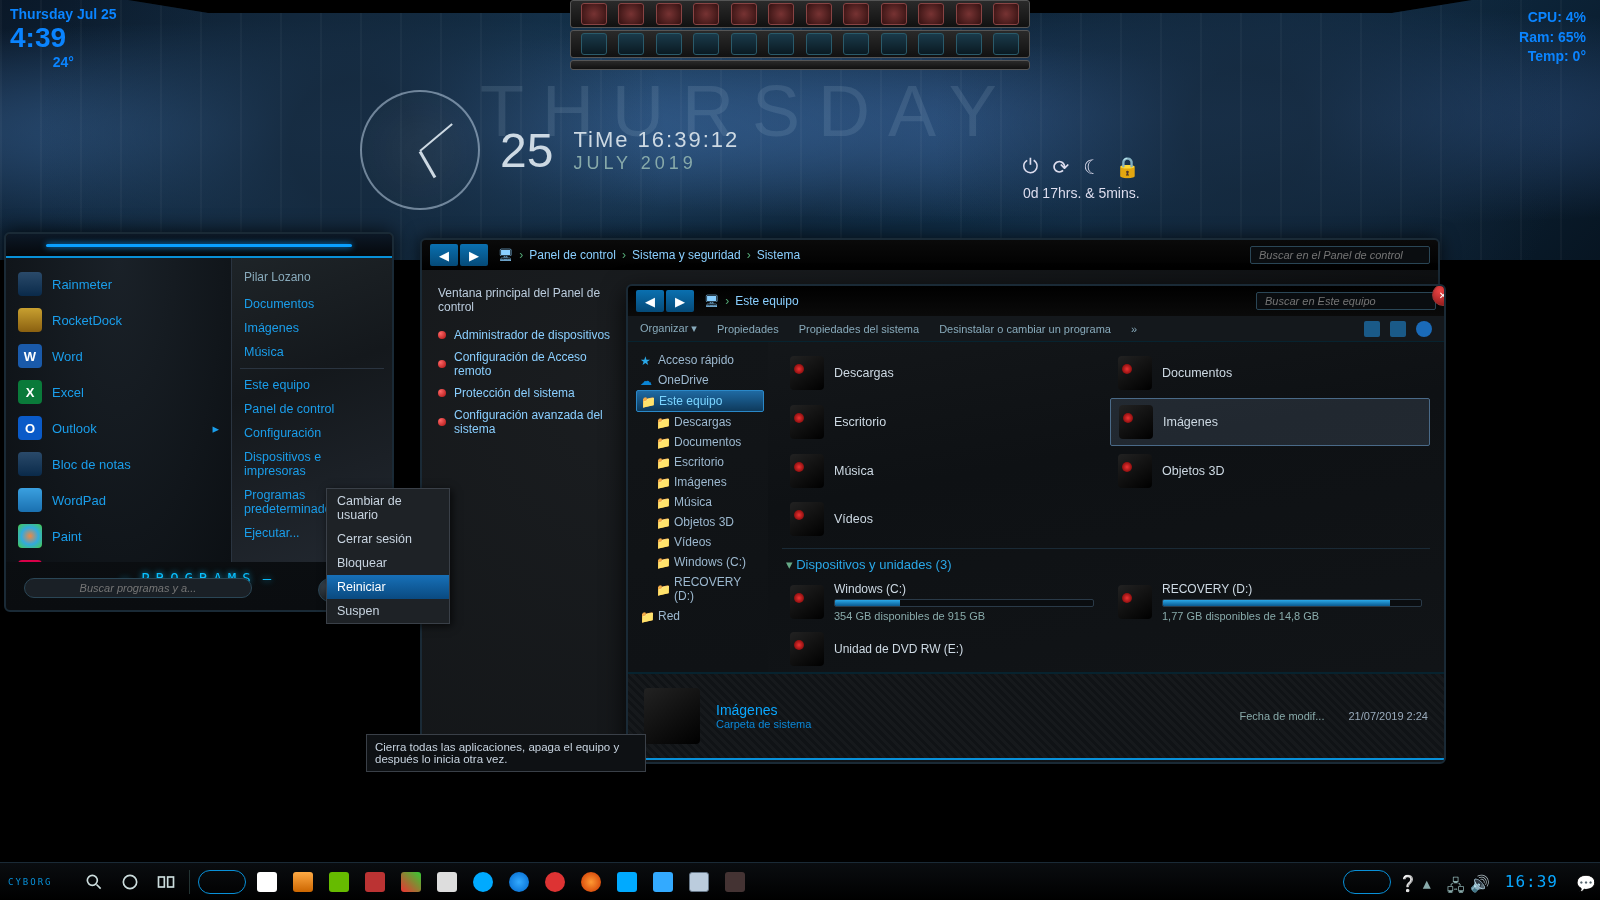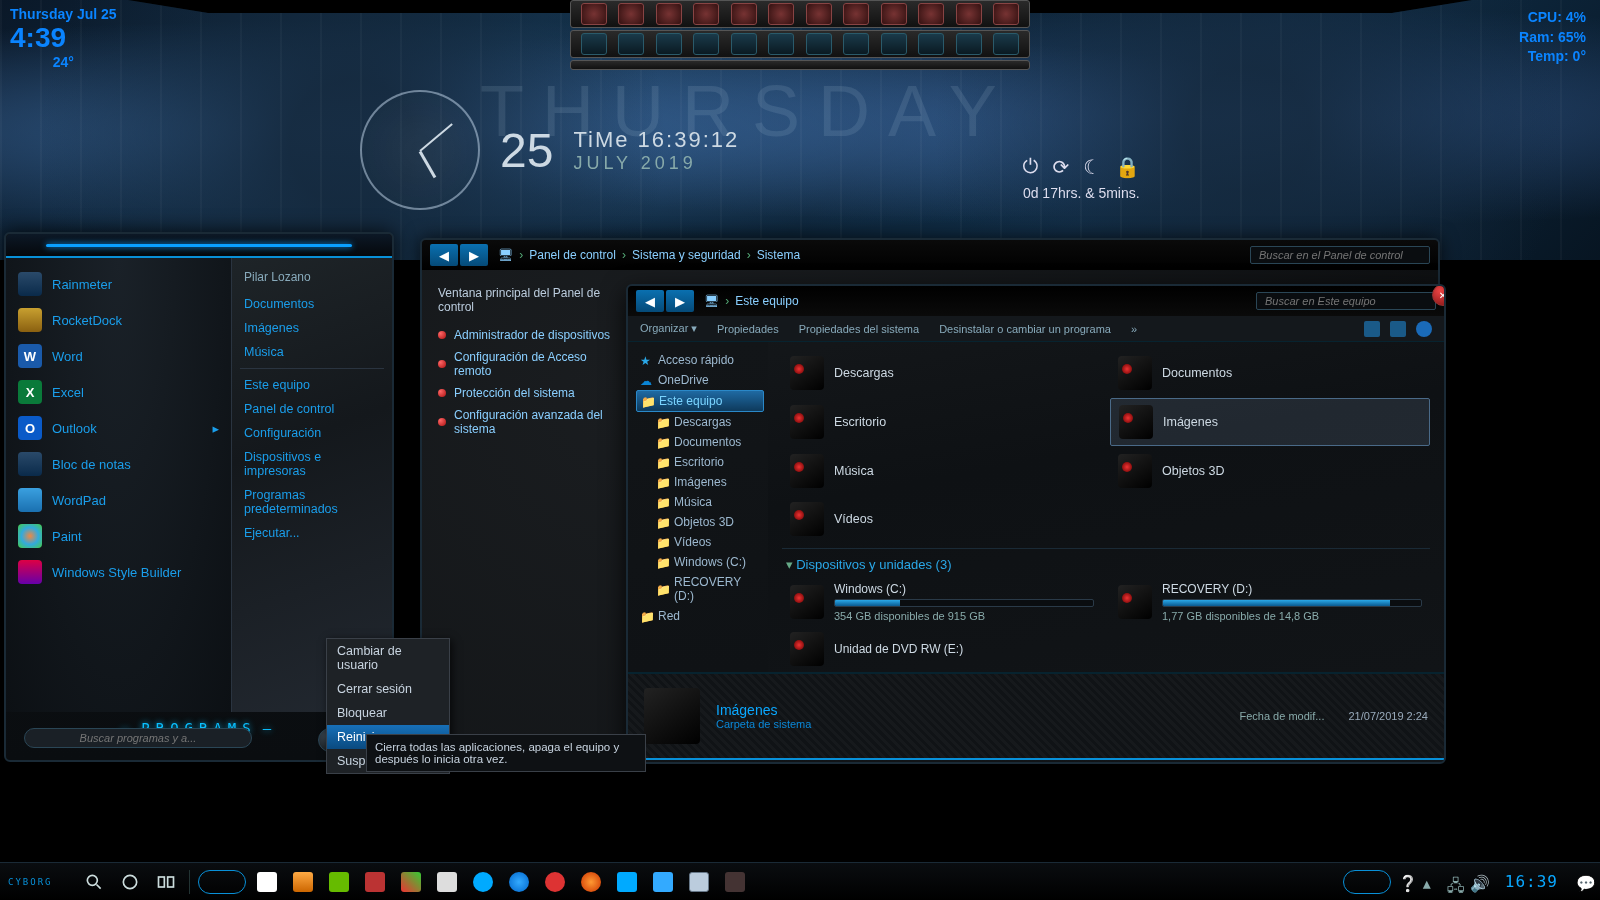--- a/index.html
+++ b/index.html
@@ -44,21 +44,21 @@
 .clocktxt .l1{font-size:22px;letter-spacing:2px;}
 .clocktxt .l2{font-size:18px;letter-spacing:4px;color:#8aa;}
 .bgday{position:absolute;top:70px;left:480px;font-size:72px;letter-spacing:18px;color:rgba(200,220,240,0.12);font-weight:400;}
 
 
 .power{position:absolute;top:155px;right:460px;color:#dde;display:flex;flex-direction:column;align-items:center;gap:6px;}
 .power .icons{display:flex;gap:14px;font-size:20px;}
 .power .up{font-size:14px;}
 
 
-.startmenu{position:absolute;left:4px;top:232px;width:390px;height:530px;
+.startmenu{position:absolute;left:4px;top:232px;width:390px;height:380px;
   background:linear-gradient(#101418,#0a0d10);border:2px solid #1a2a36;border-radius:6px;box-shadow:0 0 20px rgba(0,0,0,0.8);}
 .smtop{height:24px;background:linear-gradient(#0c1826,#05080c);border-bottom:2px solid #0890d8;border-radius:5px 5px 0 0;position:relative;}
 .smtop::after{content:"";position:absolute;left:40px;right:40px;top:10px;height:3px;background:#0aa0ff;border-radius:2px;box-shadow:0 0 6px #0aa0ff;}
 .smbody{display:flex;height:calc(100% - 72px);}
 .smleft{width:225px;padding:8px;background:radial-gradient(ellipse at top,#1a2128,#0c1014);overflow:hidden;}
 .smright{flex:1;padding:8px 6px;background:linear-gradient(160deg,#1e2428,#14181c 40%,#222830);border-left:1px solid #2a3440;font-size:12px;}
 .app{display:flex;align-items:center;gap:10px;padding:6px 4px;font-size:13px;color:#1a9eeb;cursor:pointer;}
 .appicon{width:24px;height:24px;border-radius:4px;flex-shrink:0;display:flex;align-items:center;justify-content:center;font-size:13px;color:#fff;font-weight:bold;}
 .rlink{display:block;padding:5px 6px;color:#1a9eeb;cursor:pointer;font-size:12.5px;}
 .rhdr{color:#8ab;padding:4px 6px 8px;font-size:12px;}

